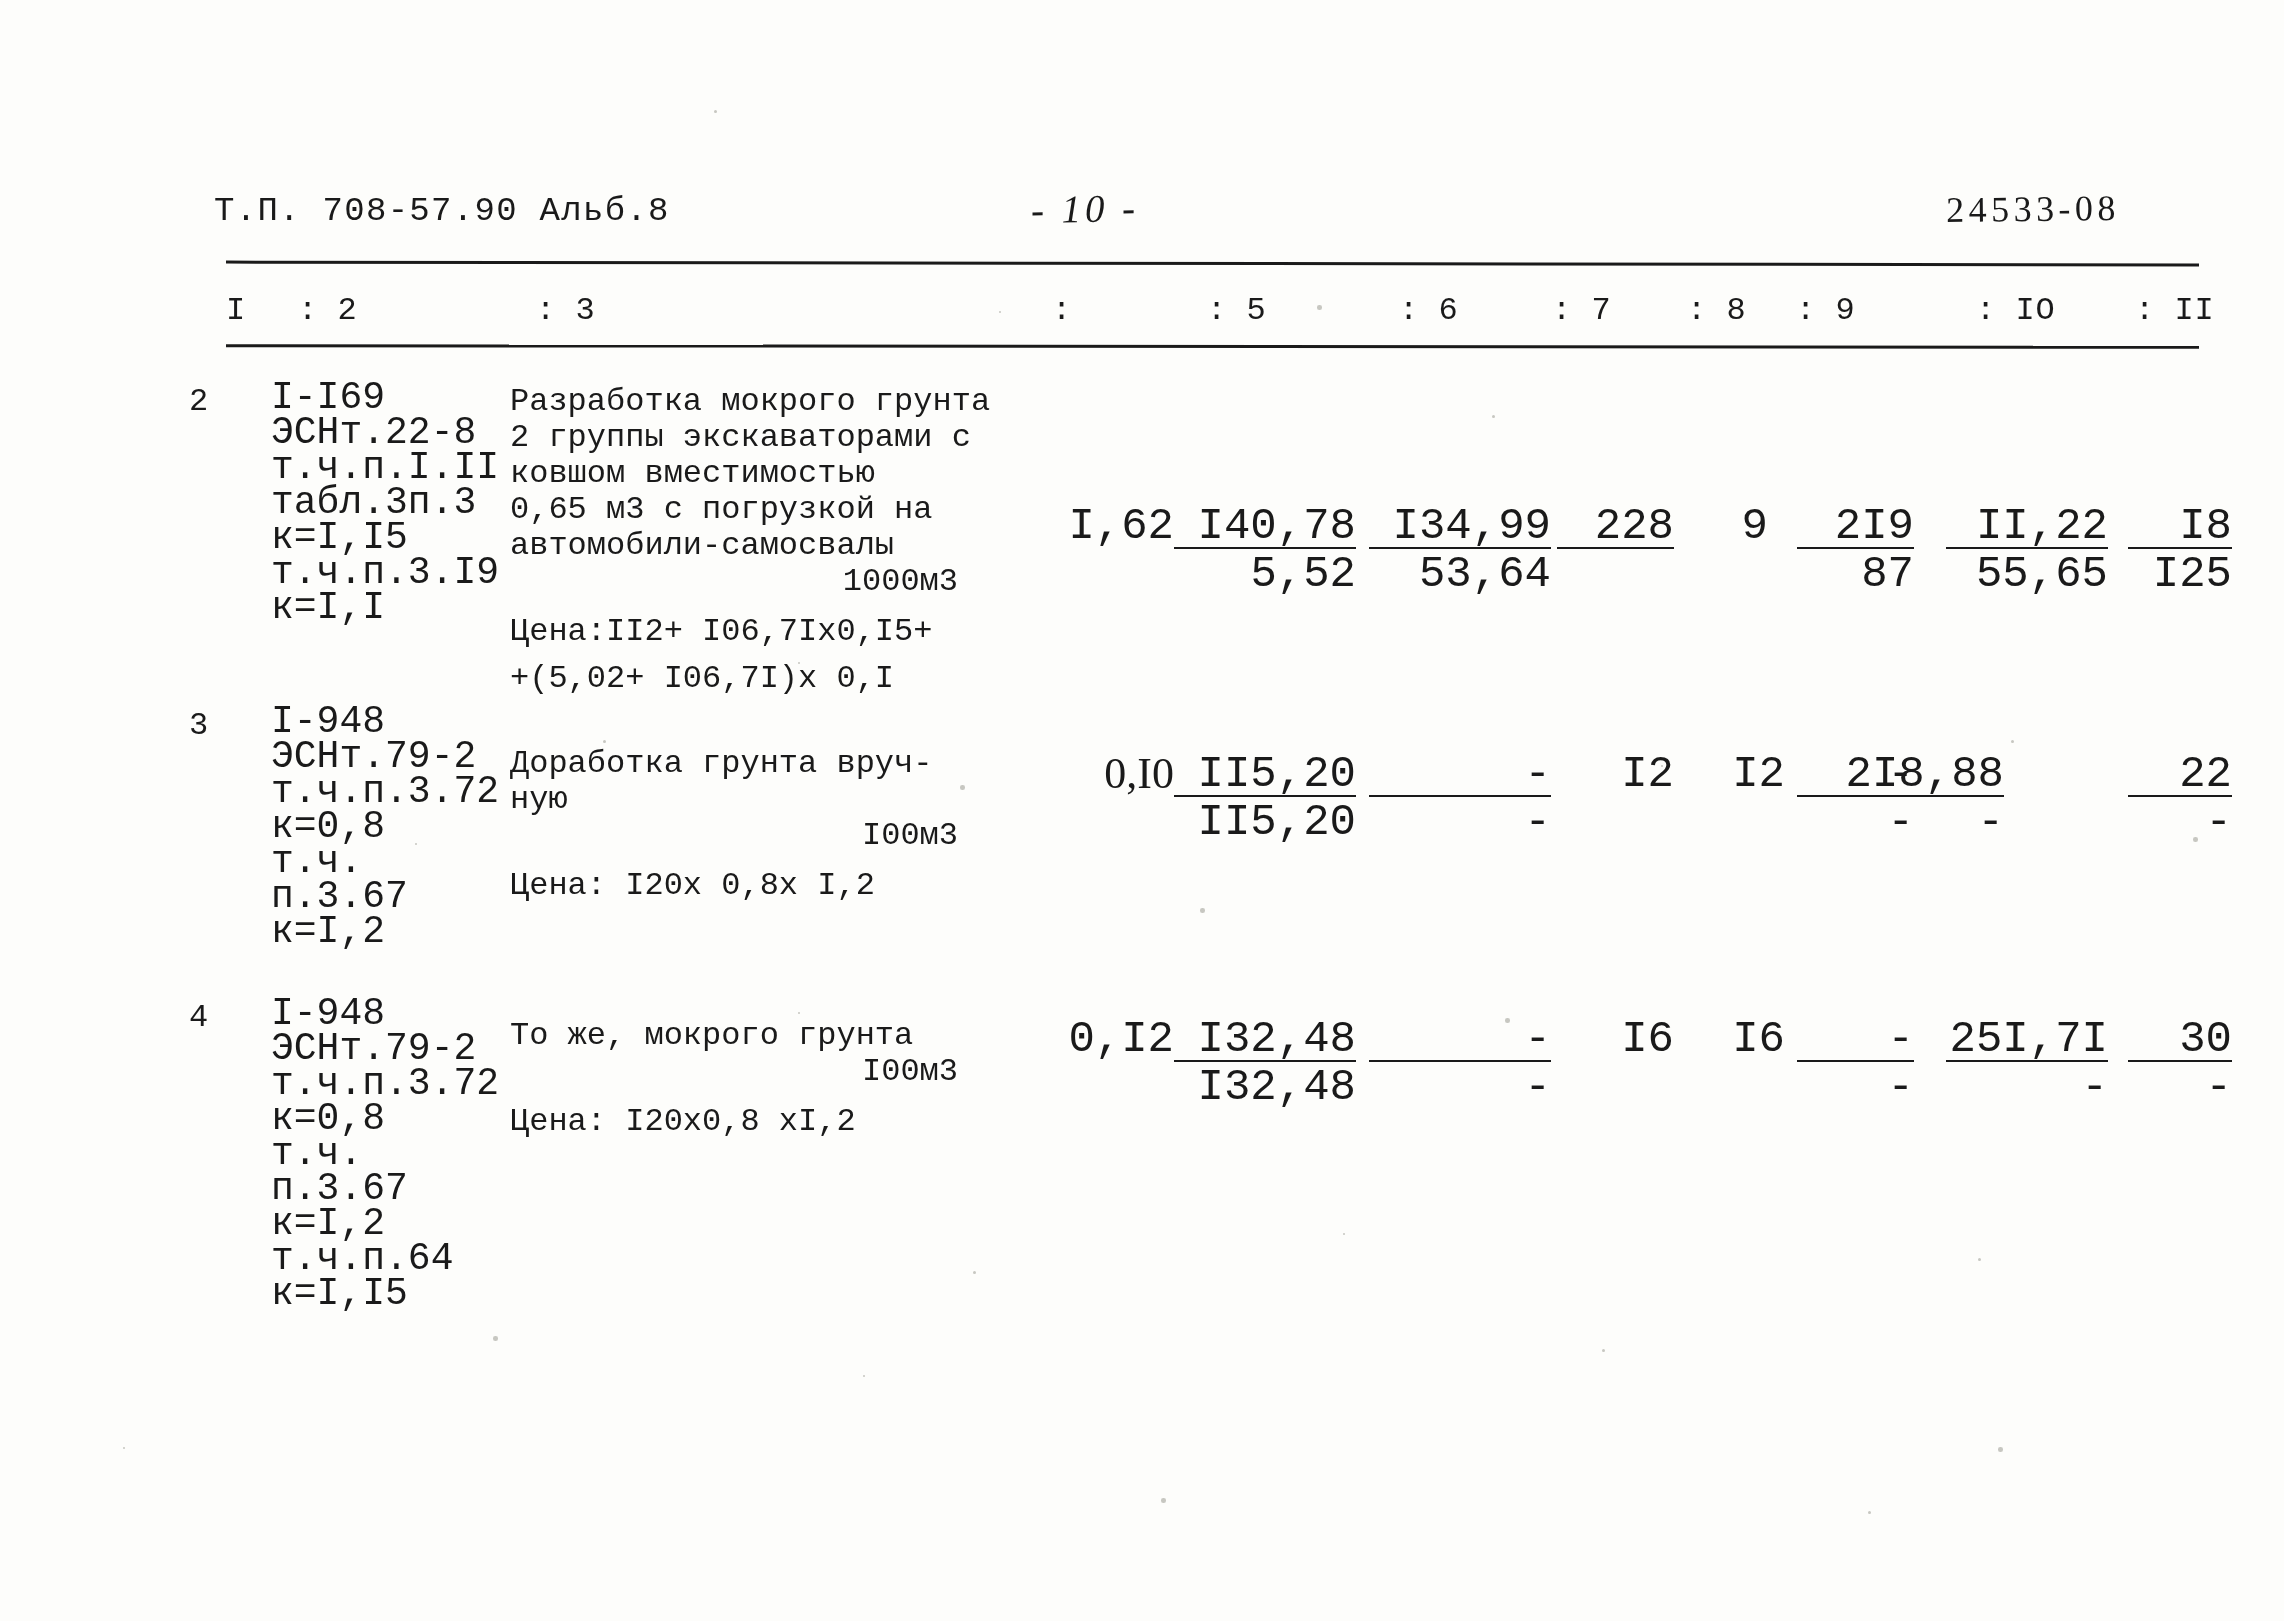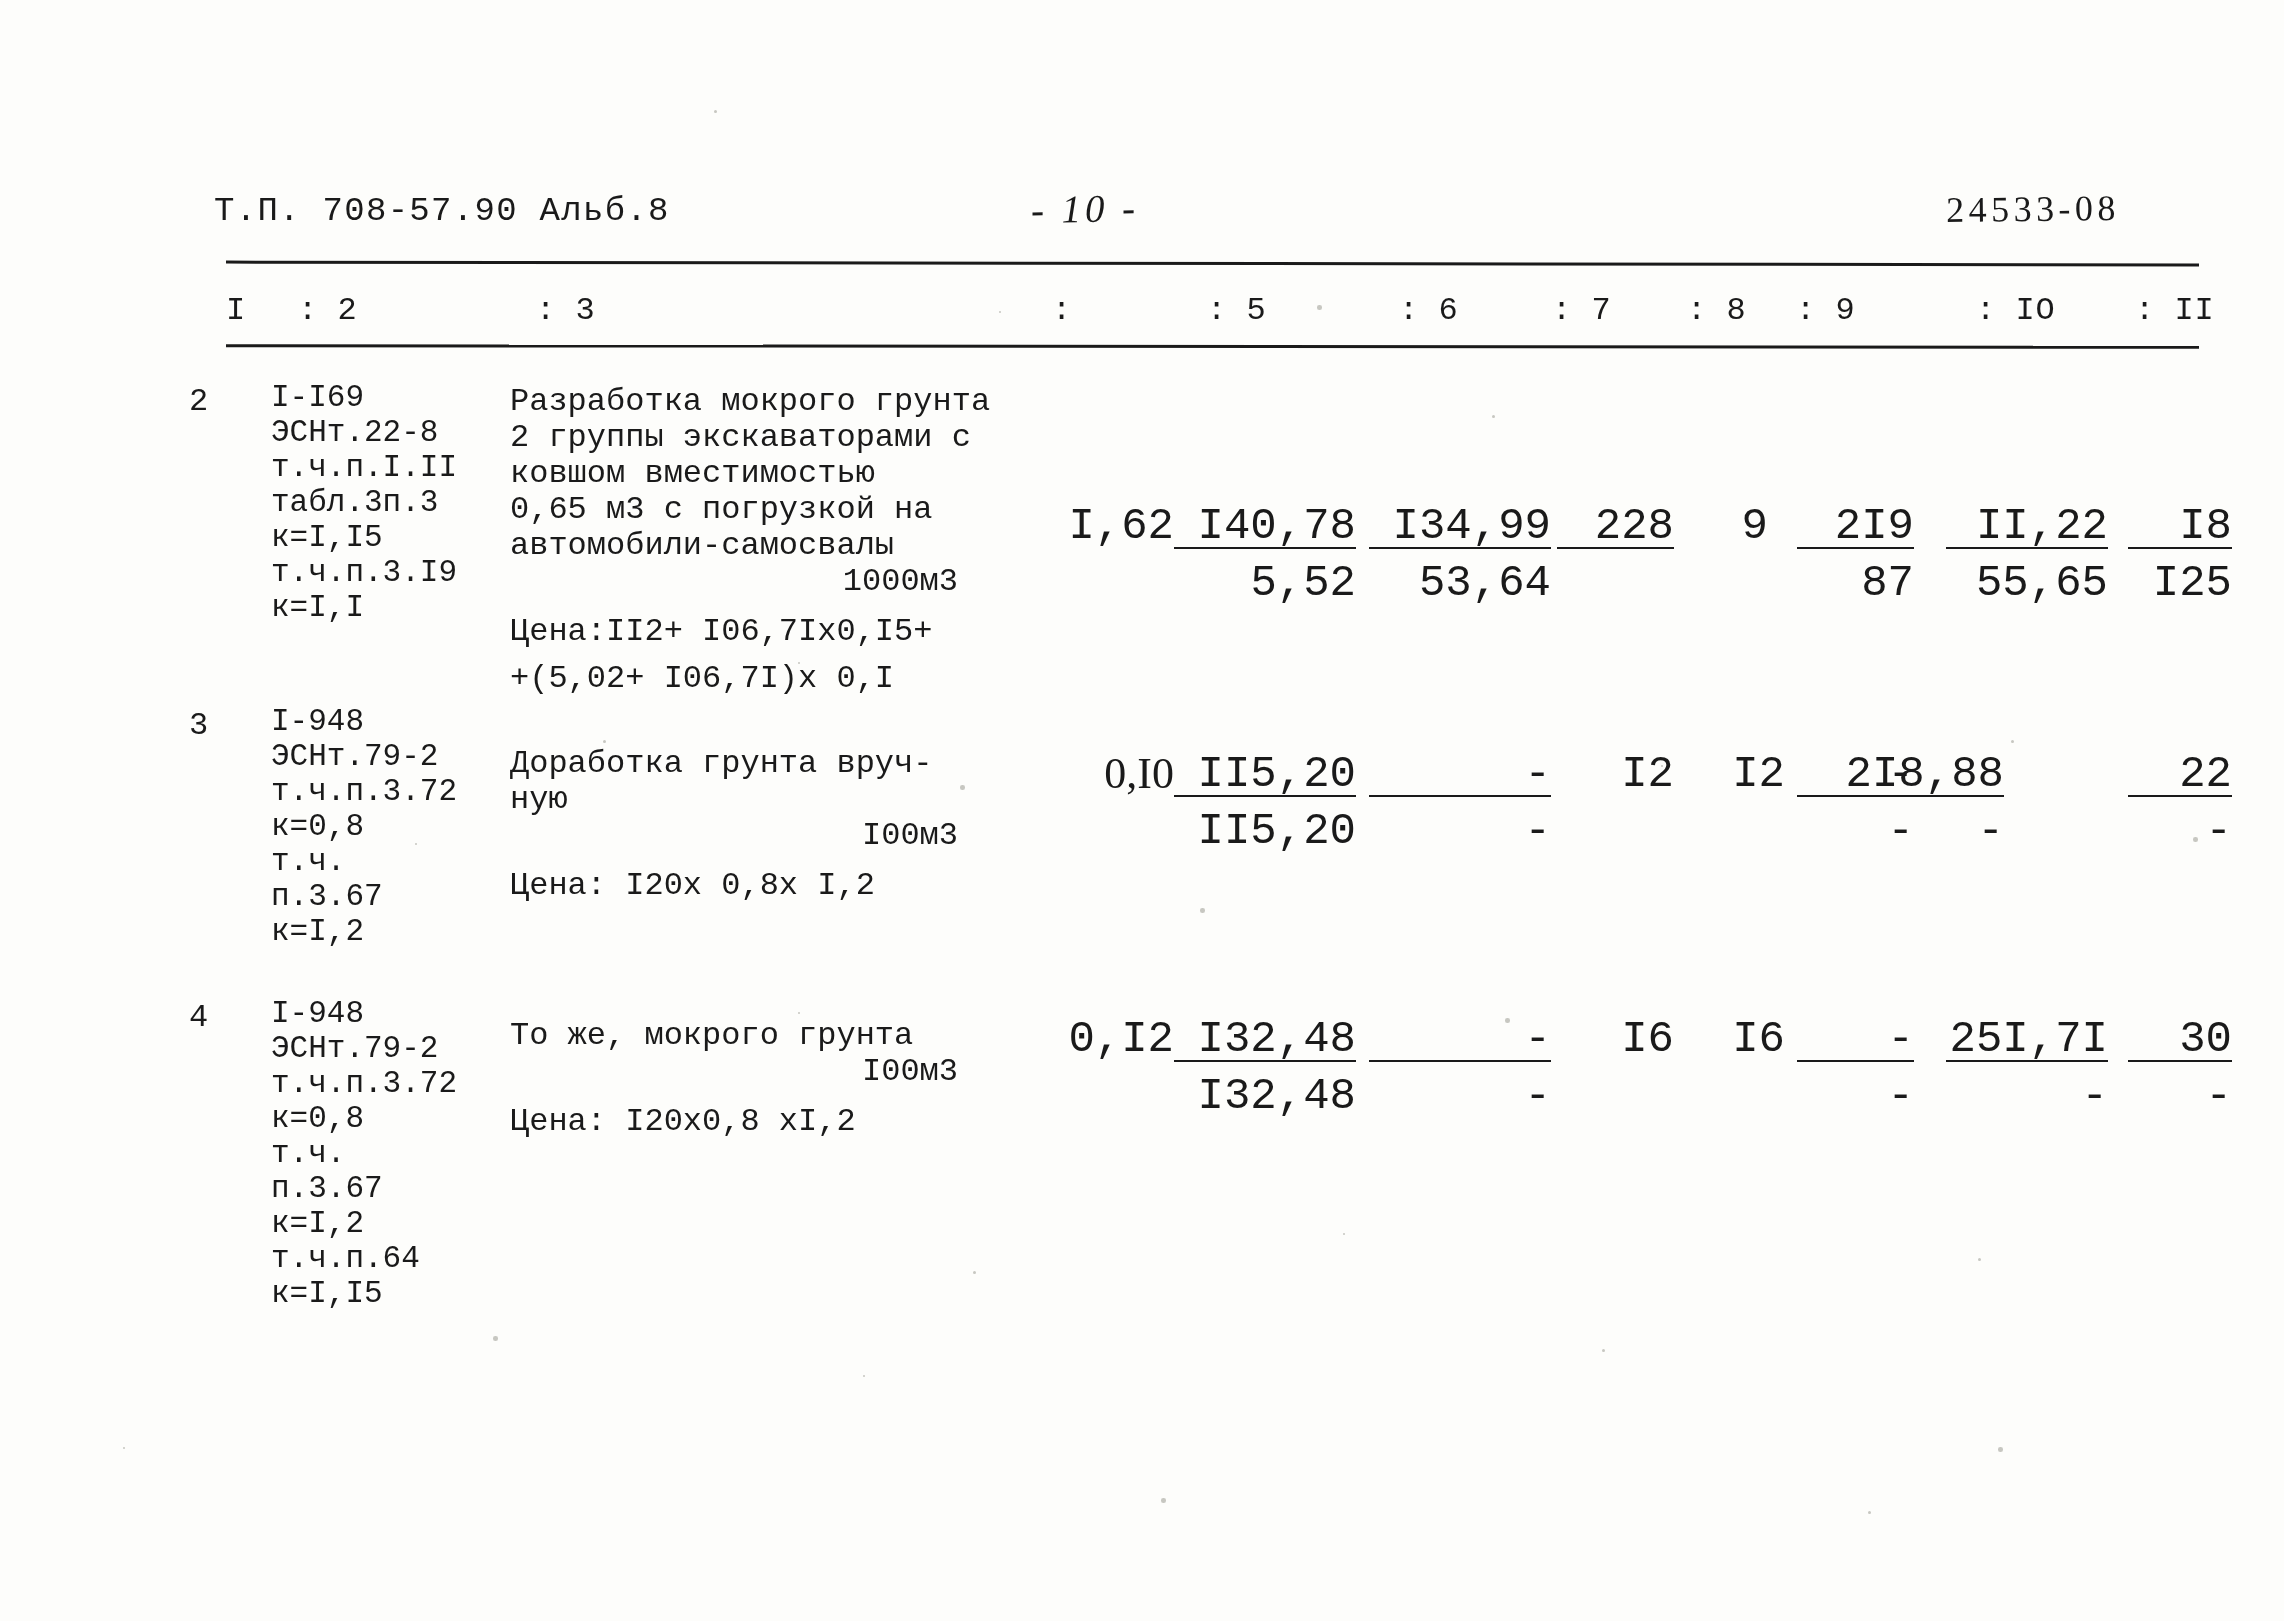--- a/index.html
+++ b/index.html
@@ -109,21 +109,21 @@
   }
   .c-num {
     position: absolute;
     left: 189px;
     font-size: 32px;
     white-space: pre;
   }
   .c-code {
     position: absolute;
     left: 271px;
-    font-size: 31px;
+    font-size: 38px;
     line-height: 35px;
     white-space: pre;
   }
   .c-desc {
     position: absolute;
     left: 510px;
     font-size: 32px;
     line-height: 36px;
     white-space: pre;
   }
@@ -151,21 +151,21 @@
   }
   .cell .top {
     display: block;
   }
   .cell .top.ul {
     border-bottom: 2.6px solid #1a1a1a;
     padding-bottom: 1.9px;
   }
   .cell .bot {
     display: block;
-    padding-top: 15px;
+    padding-top: 6px;
   }
   .cell.plain .top {
     border-bottom: none;
   }
 </style>
 </head>
 <body>
 
 <div class="page">
 

